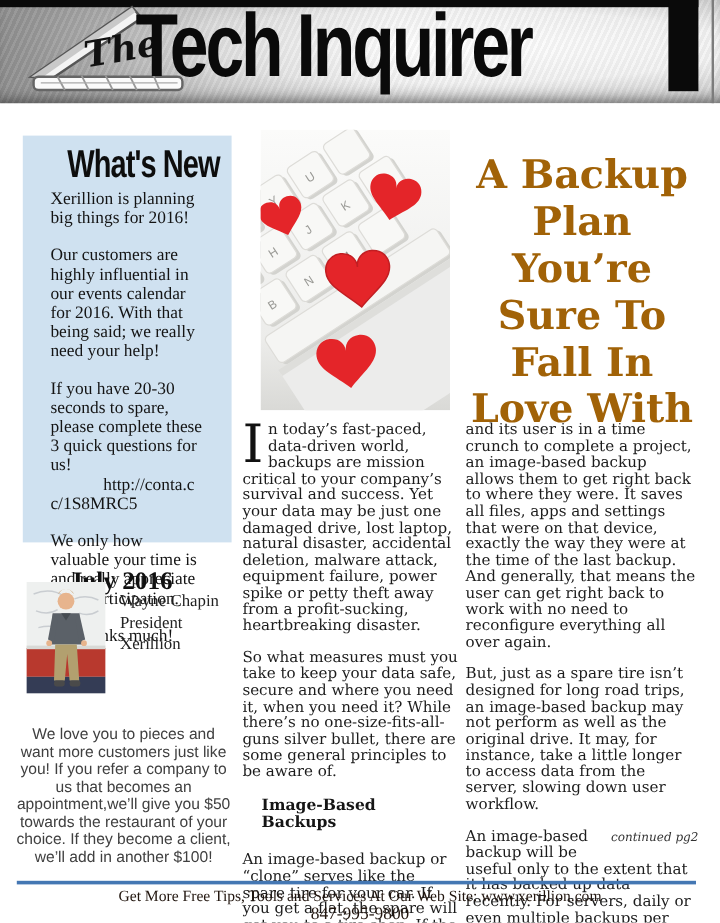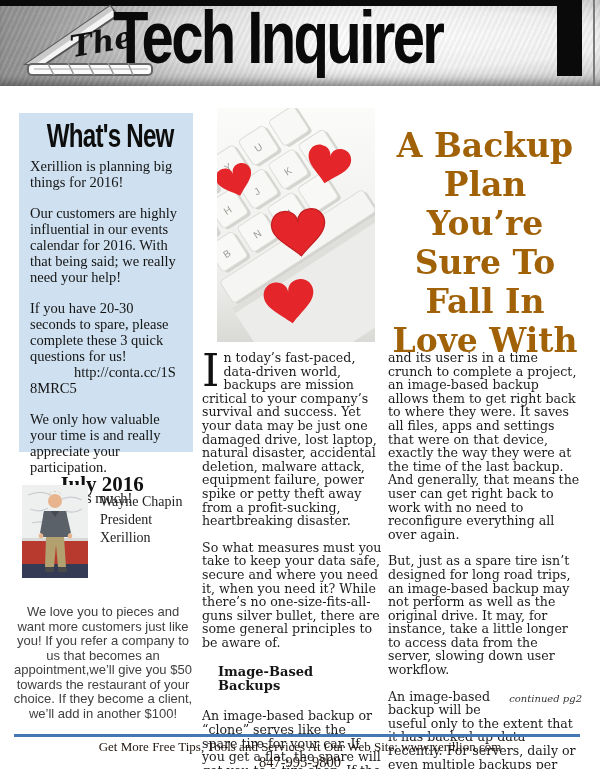--- a/index.html
+++ b/index.html
@@ -18,21 +18,21 @@
   .mast-edgeline{position:absolute;left:593px;top:0;width:2px;height:86px;background:#7c7c7c;}
   .mast-title{position:absolute;left:113px;top:-6px;font-family:"Liberation Sans",sans-serif;
     font-weight:bold;font-size:66px;letter-spacing:-3px;color:#0a0a0a;white-space:nowrap;
     transform:scale(.88,1.13);transform-origin:left top;}
   .mast-the{position:absolute;left:70px;top:24px;font-family:"DejaVu Serif",serif;
     font-style:italic;font-weight:bold;font-size:30px;color:#111;transform:rotate(-10deg);}
   .mast-laptop{position:absolute;left:14px;top:2px;}
 
   
   .whatsnew-box{position:absolute;left:19px;top:113px;width:174px;height:339px;
-    background:#cfe1f0;box-sizing:border-box;padding:5px 11px;}
+    background:#cfe1f0;box-sizing:border-box;padding:5px 23px;}
   .whatsnew-head{font-family:"Liberation Sans",sans-serif;font-weight:bold;font-size:31px;
     letter-spacing:-1px;text-align:center;color:#0d0d0d;transform:scale(.78,1.05);
     transform-origin:center top;margin:0 0 4px 0;white-space:nowrap;}
   .whatsnew-box p{font-family:"Liberation Serif",serif;font-size:14.5px;line-height:16px;
     margin:0 0 15px 0;color:#141414;}
   .whatsnew-box p:last-child{margin-bottom:0;margin-left:19px;}
   .wn-link{color:#141414;text-decoration:none;word-break:break-all;margin-left:44px;}
 
   .month-head{position:absolute;left:8px;top:455px;width:186px;text-align:center;
     font-family:"Liberation Serif",serif;font-weight:bold;font-size:21px;color:#111;}

